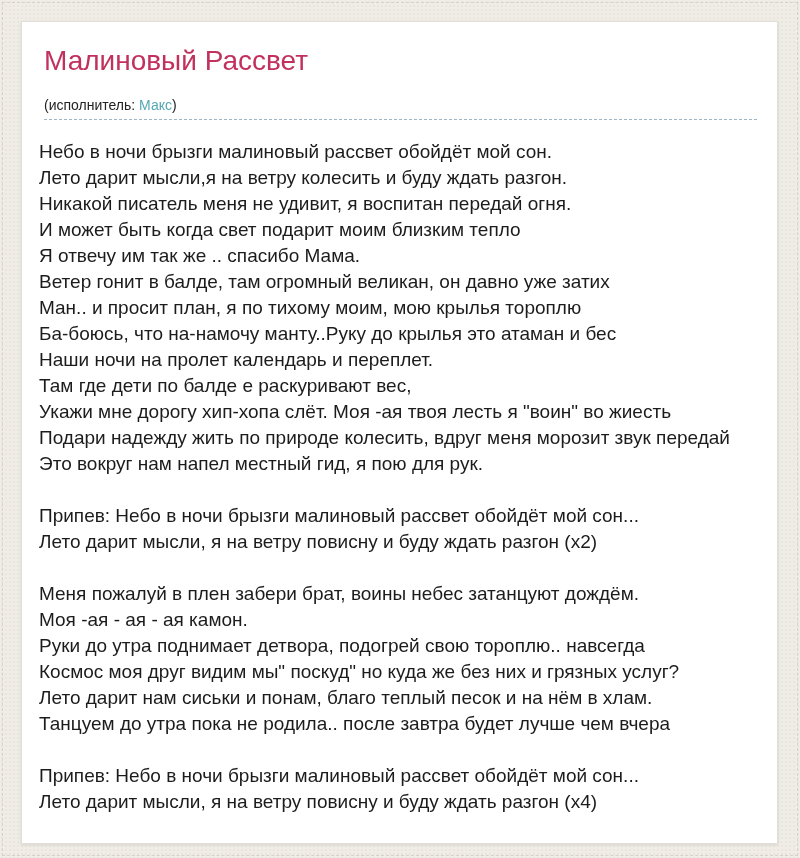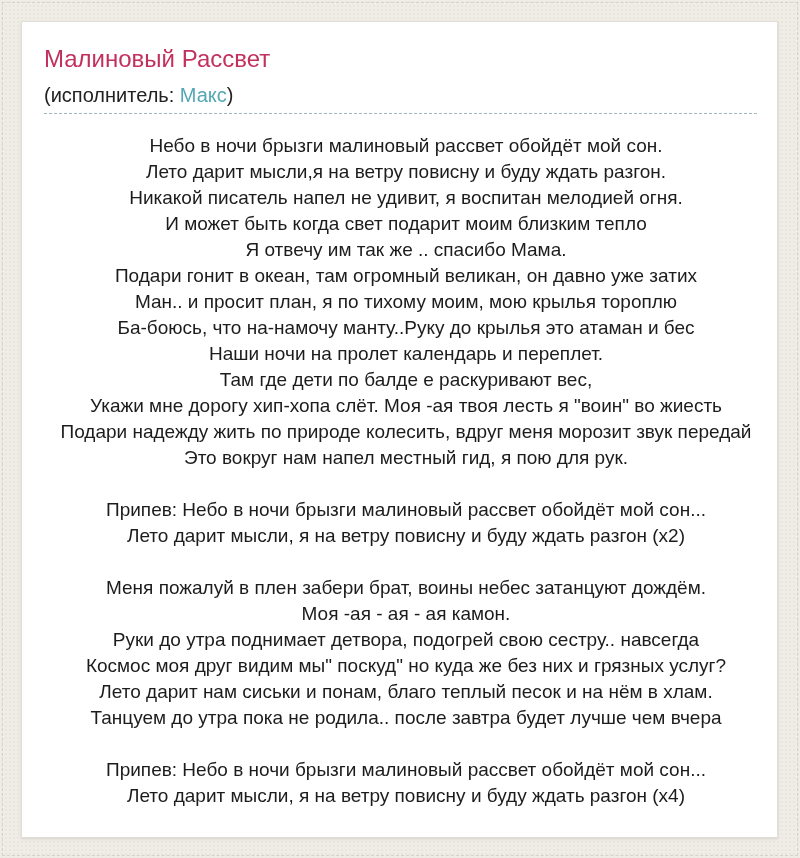--- a/index.html
+++ b/index.html
@@ -35,85 +35,85 @@
     background:var(--card-bg);
     border:1px solid #e3dfd8;
     box-shadow:0 1px 3px rgba(0,0,0,0.10);
     box-sizing:border-box;
   }
   .header{
     padding:24px 20px 0 22px;
   }
   .song-title{
     margin:0;
-    font-size:24px;
+    font-size:28px;
     font-weight:normal;
     line-height:1.1;
     color:var(--title-color);
   }
   .artist-line{
-    margin-top:12px;
-    font-size:20px;
+    margin-top:20px;
+    font-size:14px;
     color:#222222;
   }
   .artist-link{
     color:var(--artist-link-color);
     text-decoration:none;
     cursor:pointer;
   }
   .separator{
     margin-top:6px;
     border-bottom:1px dashed var(--separator-color);
     height:0;
   }
   .lyrics{
     padding:19px 4px 28px 17px;
     font-size:19px;
     line-height:26px;
     color:var(--body-text-color);
   }
-  .lyric-block{margin-bottom:26px;text-align:center;}
+  .lyric-block{margin-bottom:26px;}
   .lyric-block:last-child{margin-bottom:0;}
   .lyric-line{white-space:nowrap;}
 </style>
 </head>
 <body>
 
 <div class="edge-dash"></div>
 
 <div class="card">
   <div class="header">
     <h1 class="song-title">Малиновый Рассвет</h1>
     <div class="artist-line"><span>(исполнитель: </span><a class="artist-link">Макс</a><span>)</span></div>
     <div class="separator"></div>
   </div>
   <div class="lyrics">
       <div class="lyric-block">
         <div class="lyric-line">Небо в ночи брызги малиновый рассвет обойдёт мой сон.</div>
-        <div class="lyric-line">Лето дарит мысли,я на ветру повисну и буду ждать разгон.</div>
-        <div class="lyric-line">Никакой писатель напел не удивит, я воспитан мелодией огня.</div>
+        <div class="lyric-line">Лето дарит мысли,я на ветру колесить и буду ждать разгон.</div>
+        <div class="lyric-line">Никакой писатель меня не удивит, я воспитан передай огня.</div>
         <div class="lyric-line">И может быть когда свет подарит моим близким тепло</div>
         <div class="lyric-line">Я отвечу им так же .. спасибо Мама.</div>
-        <div class="lyric-line">Подари гонит в океан, там огромный великан, он давно уже затих</div>
+        <div class="lyric-line">Ветер гонит в балде, там огромный великан, он давно уже затих</div>
         <div class="lyric-line">Ман.. и просит план, я по тихому моим, мою крылья тороплю</div>
         <div class="lyric-line">Ба-боюсь, что на-намочу манту..Руку до крылья это атаман и бес</div>
         <div class="lyric-line">Наши ночи на пролет календарь и переплет.</div>
         <div class="lyric-line">Там где дети по балде е раскуривают вес,</div>
         <div class="lyric-line">Укажи мне дорогу хип-хопа слёт. Моя -ая твоя лесть я "воин" во жиесть</div>
         <div class="lyric-line">Подари надежду жить по природе колесить, вдруг меня морозит звук передай</div>
         <div class="lyric-line">Это вокруг нам напел местный гид, я пою для рук.</div>
       </div>
       <div class="lyric-block">
         <div class="lyric-line">Припев: Небо в ночи брызги малиновый рассвет обойдёт мой сон...</div>
         <div class="lyric-line">Лето дарит мысли, я на ветру повисну и буду ждать разгон (х2)</div>
       </div>
       <div class="lyric-block">
         <div class="lyric-line">Меня пожалуй в плен забери брат, воины небес затанцуют дождём.</div>
         <div class="lyric-line">Моя -ая - ая - ая камон.</div>
-        <div class="lyric-line">Руки до утра поднимает детвора, подогрей свою сестру.. навсегда</div>
+        <div class="lyric-line">Руки до утра поднимает детвора, подогрей свою тороплю.. навсегда</div>
         <div class="lyric-line">Космос моя друг видим мы" поскуд" но куда же без них и грязных услуг?</div>
         <div class="lyric-line">Лето дарит нам сиськи и понам, благо теплый песок и на нём в хлам.</div>
         <div class="lyric-line">Танцуем до утра пока не родила.. после завтра будет лучше чем вчера</div>
       </div>
       <div class="lyric-block">
         <div class="lyric-line">Припев: Небо в ночи брызги малиновый рассвет обойдёт мой сон...</div>
         <div class="lyric-line">Лето дарит мысли, я на ветру повисну и буду ждать разгон (х4)</div>
       </div>
     </div>
 </div>

